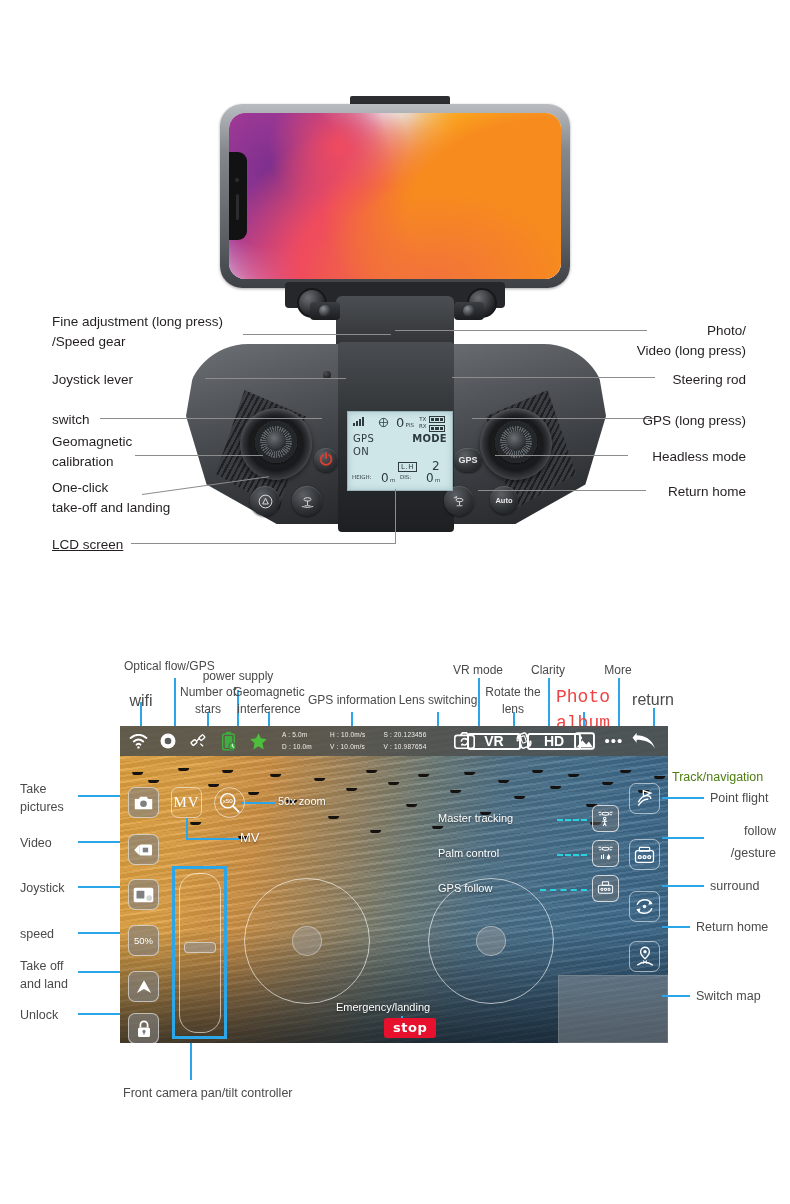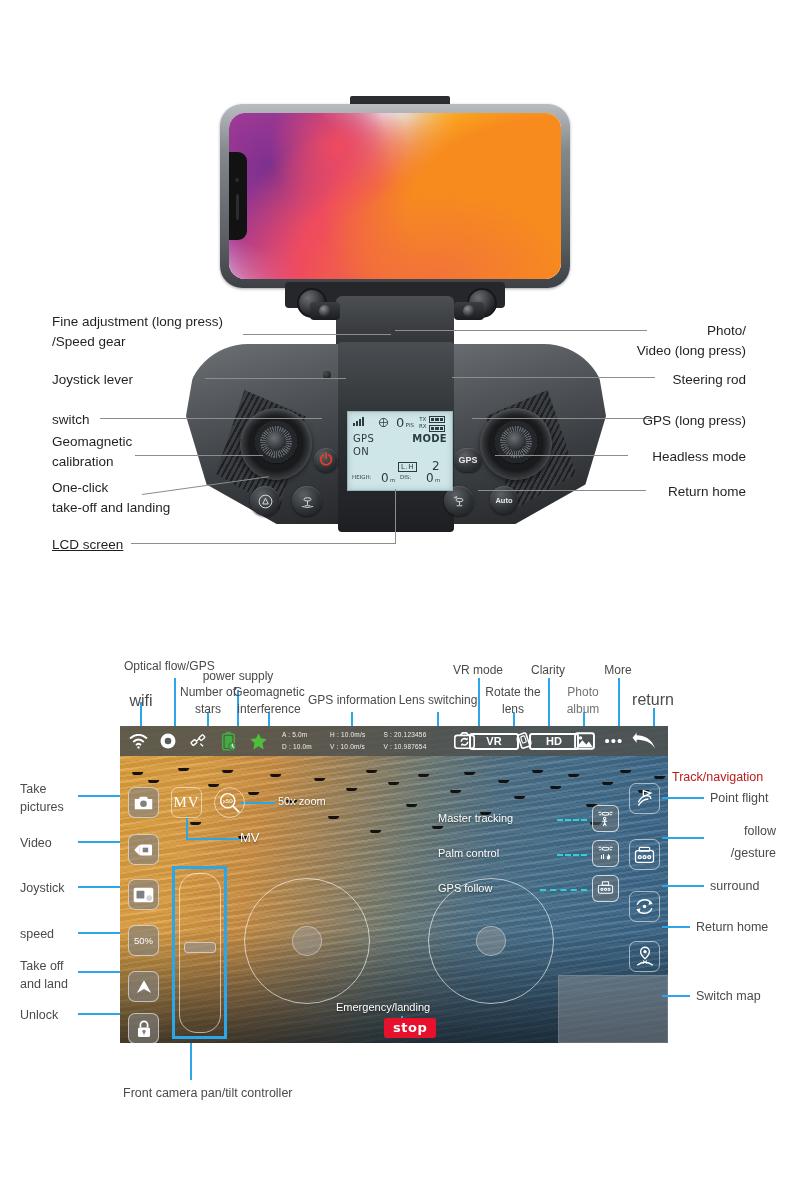--- a/index.html
+++ b/index.html
@@ -306,21 +306,21 @@
     display:flex; gap:18px;
     font-size:6.5px; color:#f0eee8;
     font-family:"Liberation Sans",sans-serif;
     letter-spacing:.2px;
     margin: 0 10px 0 6px;
   }
   .gps-info .col div { line-height:1.9; white-space:nowrap; }
   .tb-right { display:flex; align-items:center; margin-left:auto; }
   .tb-box {
     border:2px solid #fff; border-radius:3px;
-    font-size:11px; font-weight:700; color:#fff;
+    font-size:14px; font-weight:700; color:#fff;
     padding:0 15px; line-height:13px;
     display:flex; align-items:center; justify-content:center;
   }
 
   .side-btn {
     position:absolute;
     width:31px; height:31px;
     border-radius:7px;
     background: rgba(128,128,128,.62);
     border:1px solid rgba(255,255,255,.55);
@@ -891,21 +891,21 @@
   <div class="lbl c" style="left:443px; top:662px; width:70px; font-size:12px; color:#4a4a4a;">VR mode</div>
 
   <div class="bline v" style="left:513px; top:712px; height:14px;"></div>
   <div class="lbl c" style="left:481px; top:684px; width:64px; font-size:12px; color:#4a4a4a;">Rotate the
 lens</div>
 
   <div class="bline v" style="left:548px; top:678px; height:48px;"></div>
   <div class="lbl c" style="left:516px; top:662px; width:64px; font-size:12px; color:#4a4a4a;">Clarity</div>
 
   <div class="bline v" style="left:583px; top:712px; height:14px;"></div>
-  <div class="lbl c" style="left:553px; top:684px; width:60px; font-size:12px; color:#737373;">Photo
+  <div class="lbl c" style="left:553px; top:684px; width:60px; font-size:18px; color:#ef4444;font-family:Liberation Mono, monospace;">Photo
 album</div>
 
   <div class="bline v" style="left:618px; top:678px; height:48px;"></div>
   <div class="lbl c" style="left:586px; top:662px; width:64px; font-size:12px; color:#4a4a4a;">More</div>
 
   <div class="bline v" style="left:653px; top:708px; height:18px;"></div>
   <div class="lbl c" style="left:618px; top:688px; width:70px; font-size:16px; color:#4a4a4a;">return</div>
 
   <div class="bline h" style="left:78px; top:795px; width:42px;"></div>
   <div class="lbl" style="left:20px; top:780px; font-size:12.5px; color:#4a4a4a;">Take
@@ -920,21 +920,21 @@
   <div class="bline h" style="left:78px; top:932px; width:42px;"></div>
   <div class="lbl" style="left:20px; top:925px; font-size:12.5px; color:#4a4a4a;">speed</div>
 
   <div class="bline h" style="left:78px; top:971px; width:42px;"></div>
   <div class="lbl" style="left:20px; top:957px; font-size:12.5px; color:#4a4a4a;">Take off
 and land</div>
 
   <div class="bline h" style="left:78px; top:1013px; width:42px;"></div>
   <div class="lbl" style="left:20px; top:1006px; font-size:12.5px; color:#4a4a4a;">Unlock</div>
 
-  <div class="lbl" style="left:672px; top:768px; font-size:12.5px; color:#b91c1c;">Track/navigation</div>
+  <div class="lbl" style="left:672px; top:768px; font-size:12.5px; color:#4d7c0f;">Track/navigation</div>
   <div class="bline h" style="left:662px; top:797px; width:42px;"></div>
   <div class="lbl" style="left:710px; top:789px; font-size:12.5px; color:#4a4a4a;">Point flight</div>
 
   <div class="bline h" style="left:662px; top:837px; width:42px;"></div>
   <div class="lbl r" style="right:14px; top:822px; width:120px; font-size:12.5px; color:#4a4a4a;">follow</div>
   <div class="lbl r" style="right:14px; top:844px; width:120px; font-size:12.5px; color:#4a4a4a;">/gesture</div>
 
   <div class="bline h" style="left:662px; top:885px; width:42px;"></div>
   <div class="lbl" style="left:710px; top:877px; font-size:12.5px; color:#4a4a4a;">surround</div>
 

